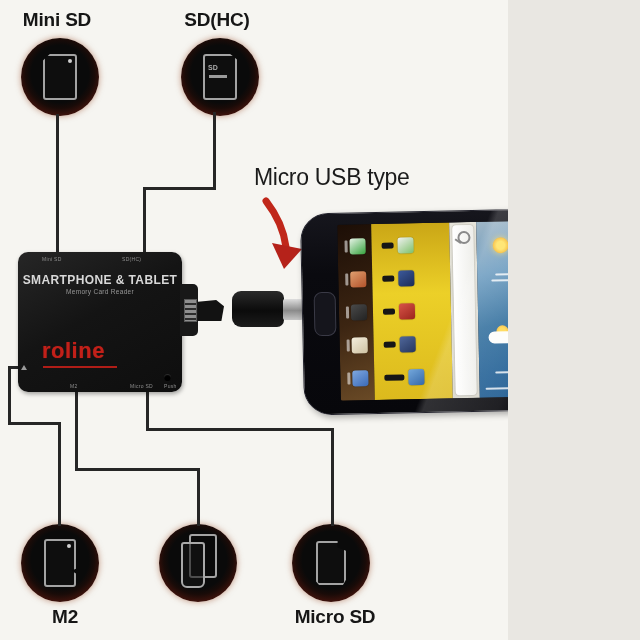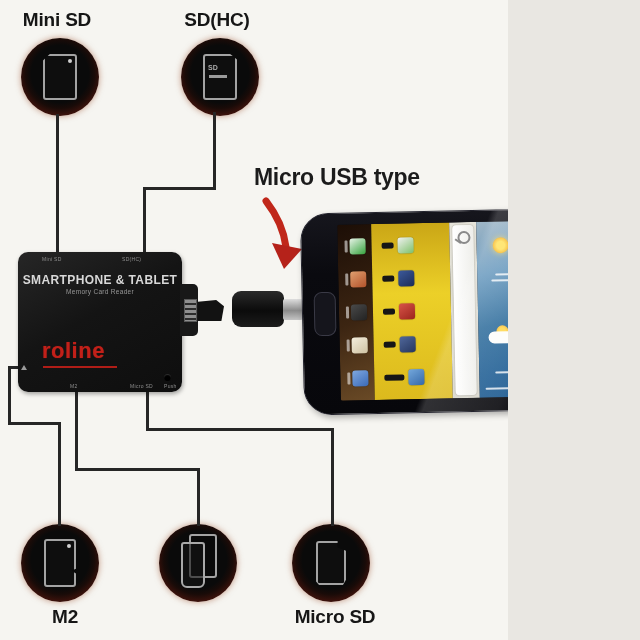--- a/index.html
+++ b/index.html
@@ -45,21 +45,21 @@
     background:repeating-linear-gradient(180deg,#8f8f8f 0 3px,#2c2c2c 3px 5px);}
   
   #stub-plug{position:absolute;left:198px;top:300px;width:26px;height:21px;background:#121212;
     clip-path:polygon(0 8%,70% 0,100% 30%,90% 100%,0 100%);}
   #usb-body{position:absolute;left:232px;top:291px;width:52px;height:36px;background:linear-gradient(180deg,#2a2a2a,#0b0b0b 55%,#1c1c1c);
     border-radius:9px 7px 7px 9px;}
   #usb-tip{position:absolute;left:283px;top:299px;width:20px;height:21px;border-radius:2px;
     background:linear-gradient(180deg,#dedede,#8b8b8b 55%,#c4c4c4);}
 
   
-  #micro-usb-label{position:absolute;left:254px;top:164px;font-size:23px;font-weight:bold;color:#1b1b1b;letter-spacing:-.3px;white-space:nowrap;}
+  #micro-usb-label{position:absolute;left:254px;top:164px;font-size:23px;font-weight:normal;color:#1b1b1b;letter-spacing:-.3px;white-space:nowrap;}
   #arrow-svg{position:absolute;left:250px;top:197px;}
 
   
   #phone{position:absolute;left:302px;top:210px;width:332px;height:200px;border-radius:28px;
     background:linear-gradient(180deg,#16161d,#0a0a0f 30%,#07070b);
     border:1px solid #23232d;box-shadow:2px 3px 6px rgba(0,0,0,.3);transform:rotate(-1.2deg);}
   #phone::after{content:"";position:absolute;inset:0;border-radius:28px;pointer-events:none;
     background:linear-gradient(112deg,rgba(255,255,255,0) 46%,rgba(255,255,255,.17) 48%,rgba(255,255,255,.10) 66%,rgba(255,255,255,0) 74%);}
   #home-button{position:absolute;left:11px;top:78px;width:20px;height:42px;border-radius:8px;background:#15151c;border:1px solid #3a3a46;}
   #earpiece{position:absolute;right:6px;top:76px;width:16px;height:3px;border-radius:2px;background:#04040a;}

